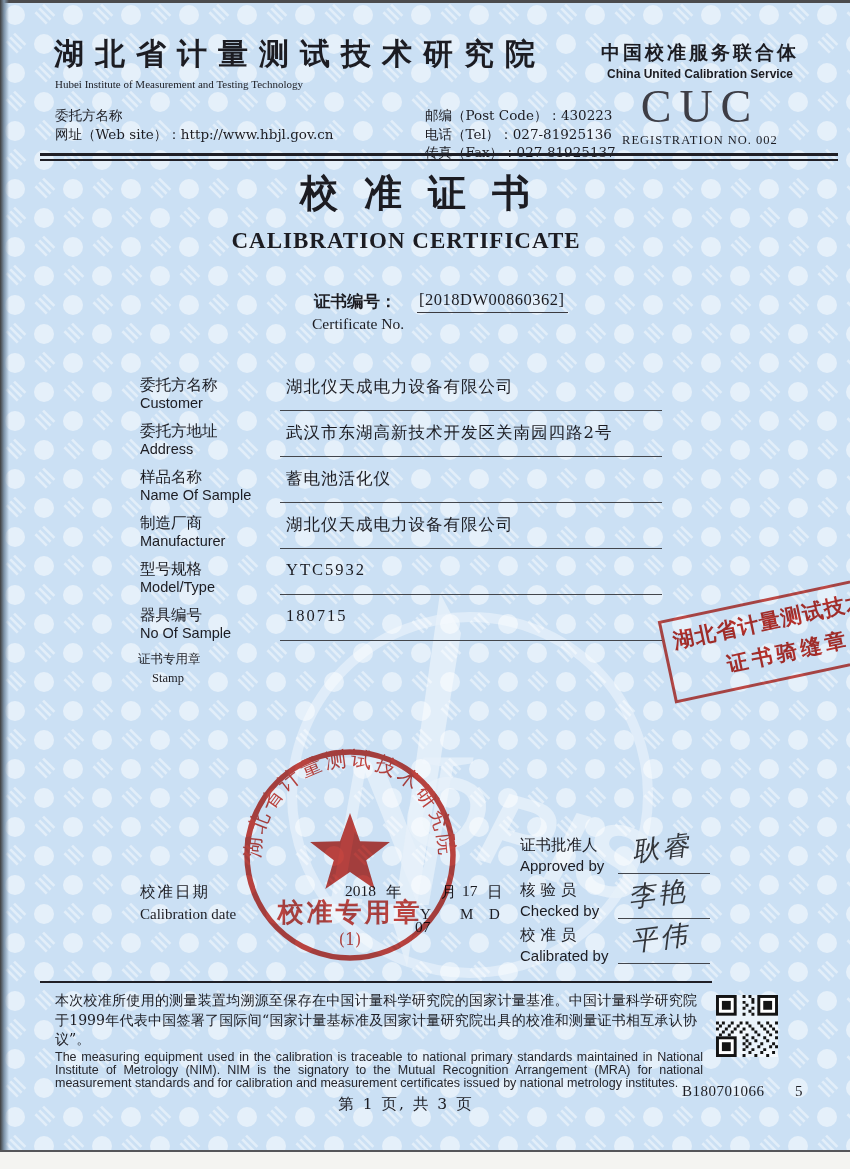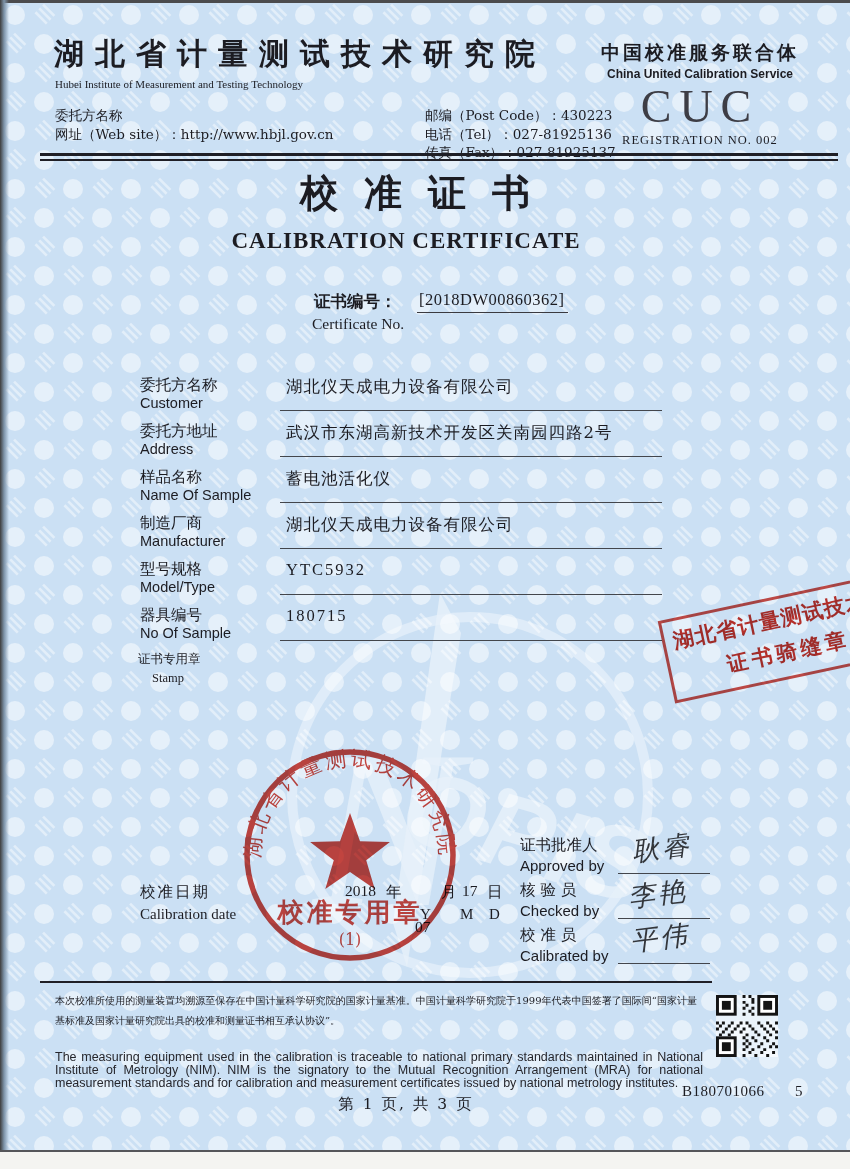--- a/index.html
+++ b/index.html
@@ -71,21 +71,21 @@
   .date-ymd{font-size:15px;}
 
   
   .ap-label-cn{left:520px;font-size:15.5px;}
   .ap-label-en{left:520px;font-size:15px;font-family:"Liberation Sans","DejaVu Sans",sans-serif;}
   .ap-line{left:618px;width:92px;border-bottom:1.5px solid #43464c;}
   .sig{font-size:27px;font-style:italic;color:#33363b;transform:rotate(-7deg);letter-spacing:3px;z-index:5;}
 
   
   .foot-rule{left:40px;top:981px;width:672px;border-top:2.5px solid #1f1f26;}
-  .foot-cn{left:55px;top:991px;width:642px;font-size:10px;line-height:19.5px;text-align:justify;}
+  .foot-cn{left:55px;top:991px;width:642px;font-size:14px;line-height:19.5px;text-align:justify;}
   .foot-en{left:55px;top:1051px;width:648px;font-size:12.5px;line-height:13.2px;text-align:justify;color:#26262c;}
   .qr{left:716px;top:995px;}
   .docno{left:682px;top:1083px;font-size:15px;letter-spacing:.5px;}
   .copyno{left:795px;top:1083px;font-size:15px;}
   .pageinfo{left:0;top:1094px;width:812px;text-align:center;font-size:15.5px;letter-spacing:2px;}
 </style>
 </head>
 <body>
 
 <div class="page">

